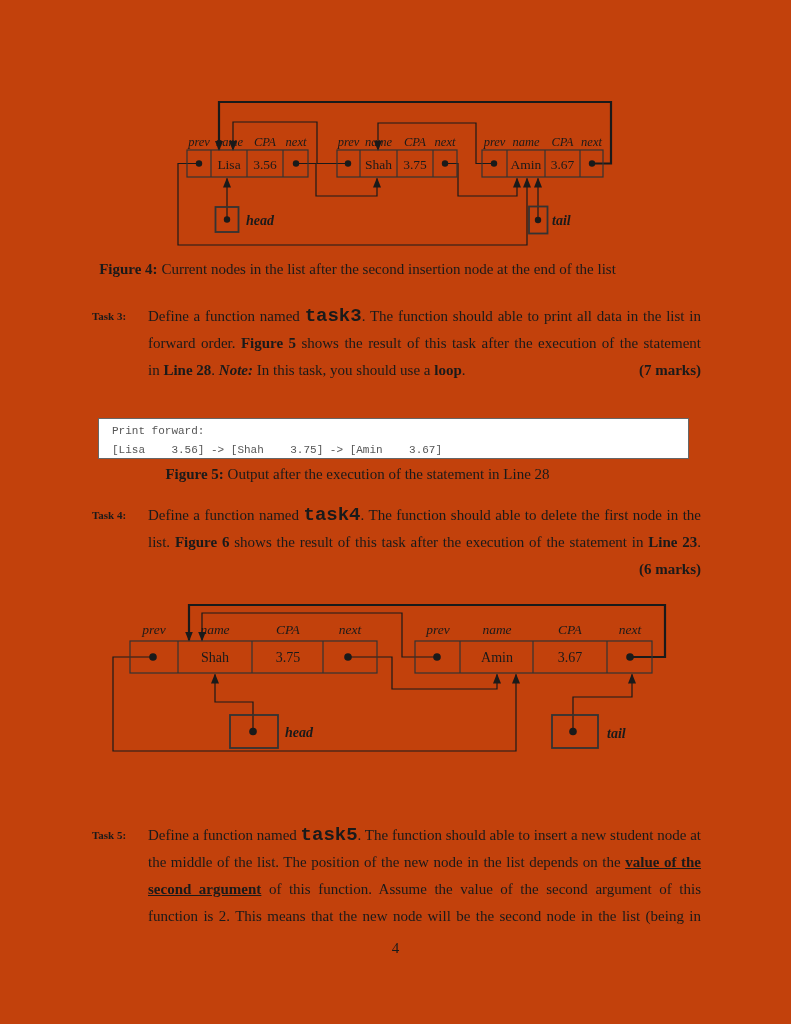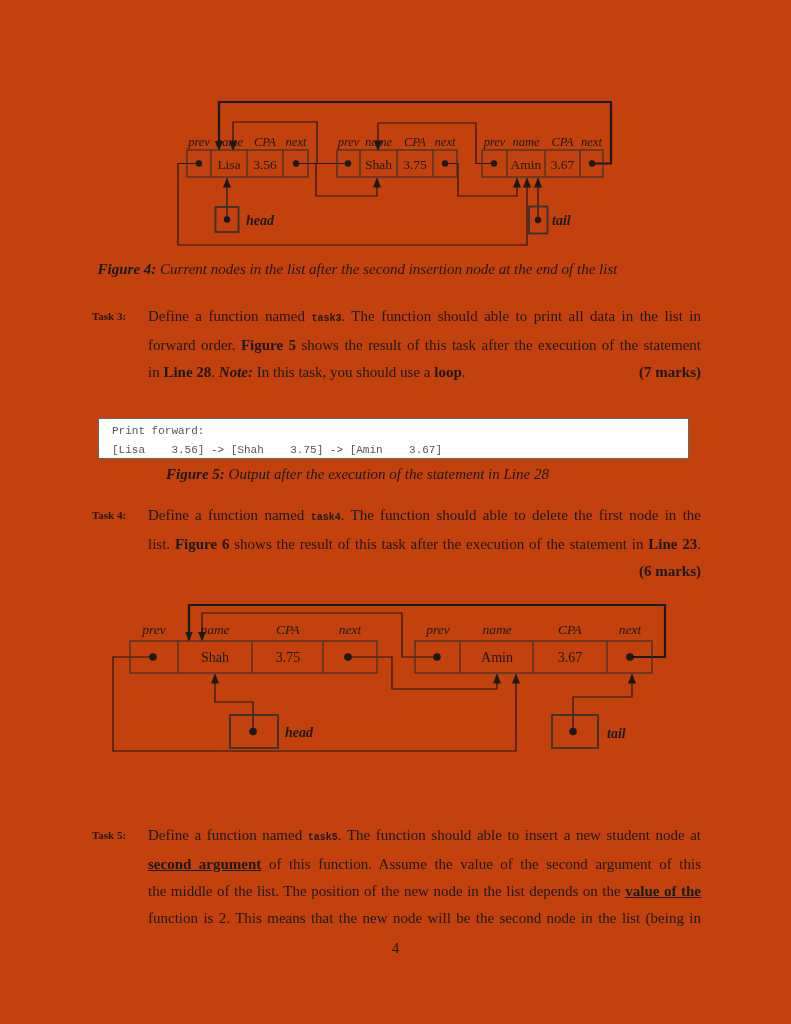--- a/index.html
+++ b/index.html
@@ -7,24 +7,24 @@
         font-family:"Liberation Serif", serif;color:#1a1a1a;}
   .abs{position:absolute;}
   
   .para{position:absolute;width:609px;left:92px;padding-left:56px;box-sizing:border-box;}
   .task-label{position:absolute;left:0;top:0;font-weight:bold;font-size:11px;line-height:27px;}
   .tline{position:relative;line-height:27px;min-height:27px;font-size:15px;}
   .tline.just{text-align:justify;text-align-last:justify;}
   .b{font-weight:bold;}
   .bi{font-weight:bold;font-style:italic;}
   .bu{font-weight:bold;text-decoration:underline;}
-  .m{font-family:"Liberation Mono", monospace;font-weight:bold;font-size:10px;}
+  .m{font-family:"Liberation Mono", monospace;font-weight:bold;font-size:19px;}
   .marks{position:absolute;right:0;top:0;font-weight:bold;}
   
-  .caption{position:absolute;left:0;width:715px;text-align:center;font-size:15px;line-height:20px;font-style:italic;}
+  .caption{position:absolute;left:0;width:715px;text-align:center;font-size:15px;line-height:20px;}
   
   .codebox{position:absolute;left:98px;top:418px;width:591px;height:41px;border:1px solid #666;
            box-sizing:border-box;padding:3px 0 0 13px;background:#fff;}
   .code-line{font-family:"Liberation Mono", monospace;font-size:11px;line-height:18.5px;
              color:#555;white-space:pre;}
   
   svg text{font-family:"Liberation Serif", serif;fill:#1a1a1a;}
   .fldlbl4{font-size:12.5px;font-style:italic;}
   .nodetxt4{font-size:13.5px;}
   .fldlbl6{font-size:13.5px;font-style:italic;}
@@ -201,21 +201,21 @@
       <circle cx="573" cy="731.5" r="3.8" fill="#1a1a1a"></circle>
       <text class="ptrlbl" x="607" y="738">tail</text>
     </g>
   </svg>
 
 
   <div class="para" style="top:822px;">
     <span class="task-label">Task 5:</span>
     <div>
         <div class="tline just"><span>Define a function named </span><span class="m">task5</span><span>. The function should able to insert a new student node at</span></div>
+        <div class="tline just"><span>the middle of the list. The position of the new node in the list depends on the </span><span class="bu">value of the</span></div>
         <div class="tline just"><span class="bu">second argument</span><span> of this function. Assume the value of the second argument of this</span></div>
-        <div class="tline just"><span>the middle of the list. The position of the new node in the list depends on the </span><span class="bu">value of the</span></div>
         <div class="tline just"><span>function is 2. This means that the new node will be the second node in the list (being in</span></div>
       </div>
   </div>
 
   <div class="pagenum">4</div>
 
 </div>
 
 </body></html>

